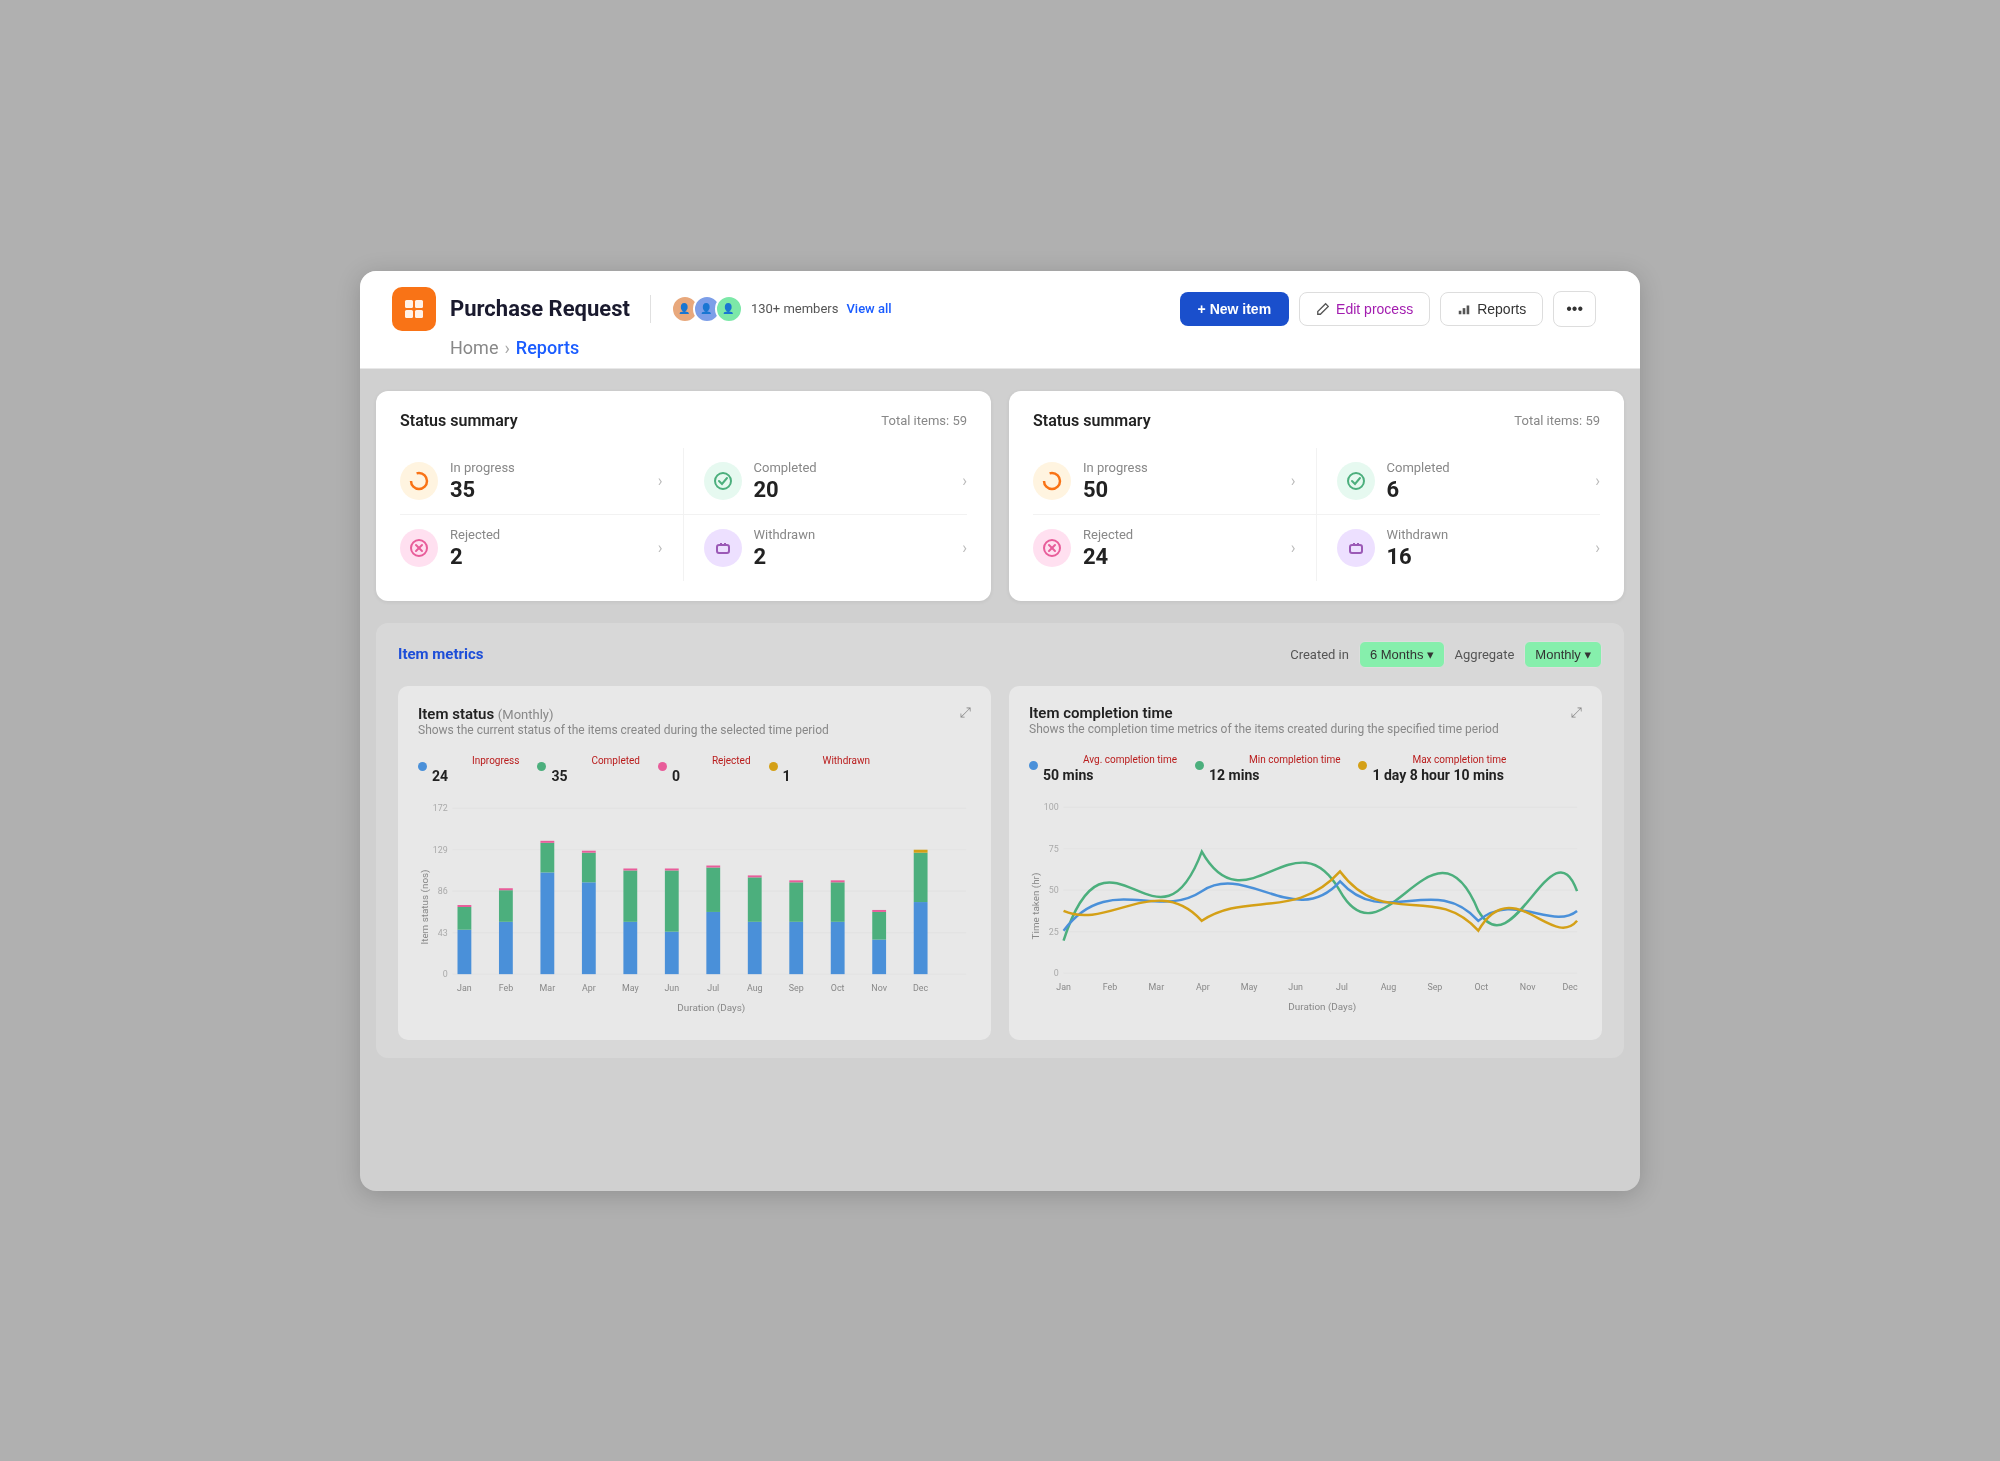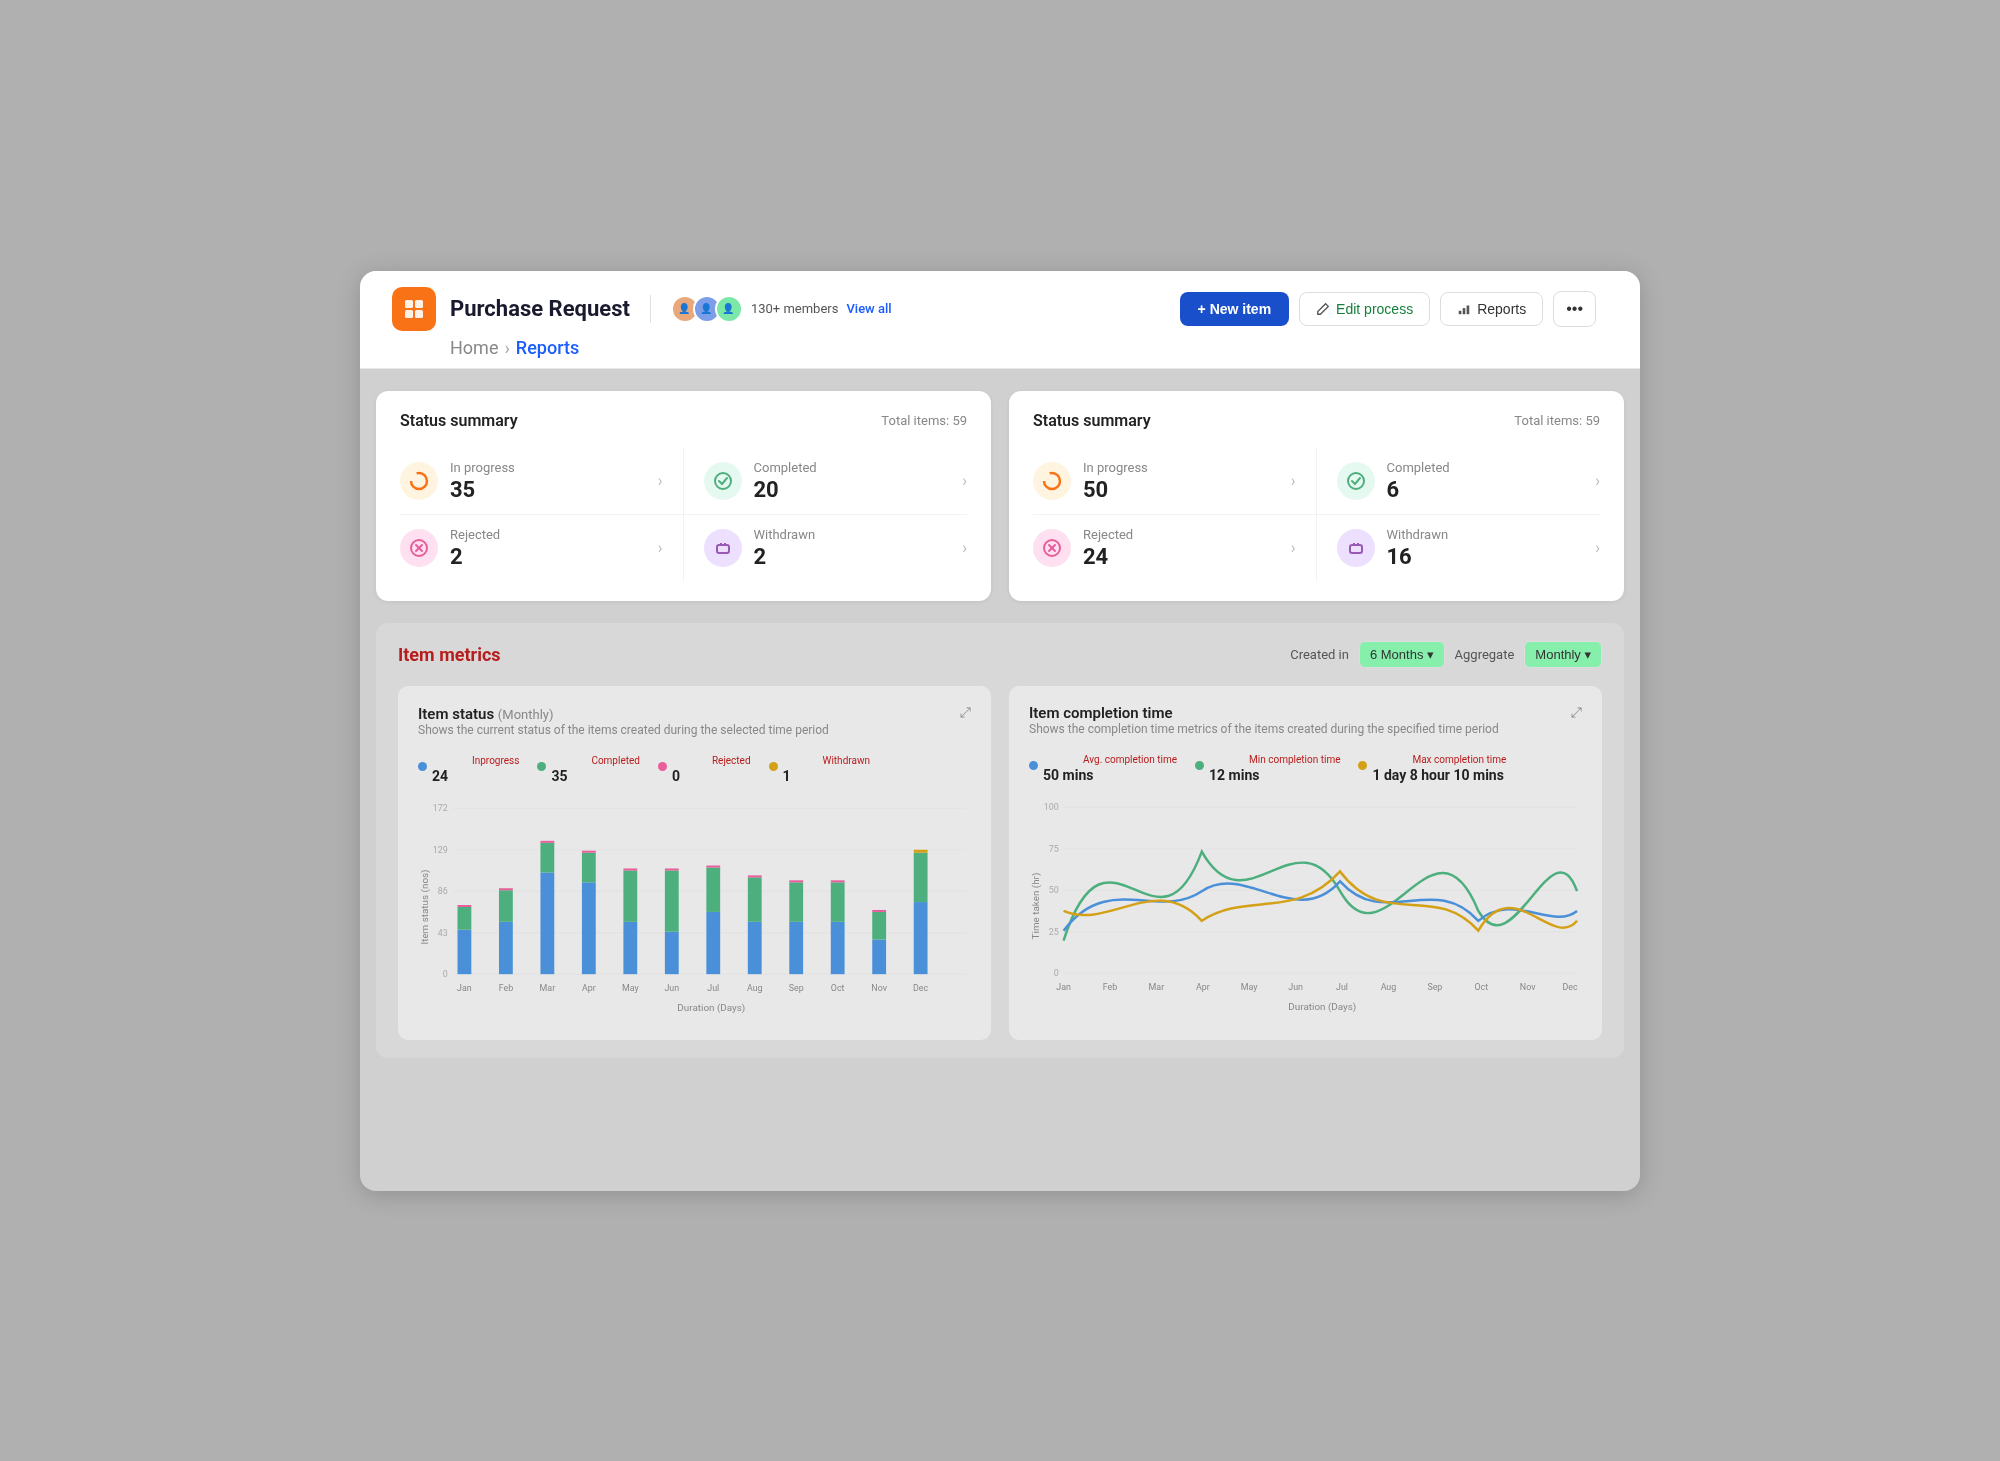--- a/index.html
+++ b/index.html
@@ -111,21 +111,21 @@
       padding: 9px 18px;
       font-size: 14px;
       font-weight: 600;
       cursor: pointer;
       display: flex;
       align-items: center;
       gap: 6px;
     }
     .btn-edit-process {
       background: white;
-      color: #15803d;
+      color: #a21caf;
       border: 1.5px solid #ddd;
       border-radius: 8px;
       padding: 8px 16px;
       font-size: 14px;
       font-weight: 500;
       cursor: pointer;
       display: flex;
       align-items: center;
       gap: 6px;
     }
@@ -262,23 +262,23 @@
       border-radius: 12px;
       padding: 18px 22px;
     }
     .metrics-header {
       display: flex;
       align-items: center;
       justify-content: space-between;
       margin-bottom: 18px;
     }
     .metrics-title {
-      font-size: 18px;
+      font-size: 15px;
       font-weight: 700;
-      color: #b91c1c;
+      color: #1d4ed8;
     }
     .metrics-controls {
       display: flex;
       align-items: center;
       gap: 10px;
     }
     .metrics-control-label {
       font-size: 13px;
       color: #555;
     }

